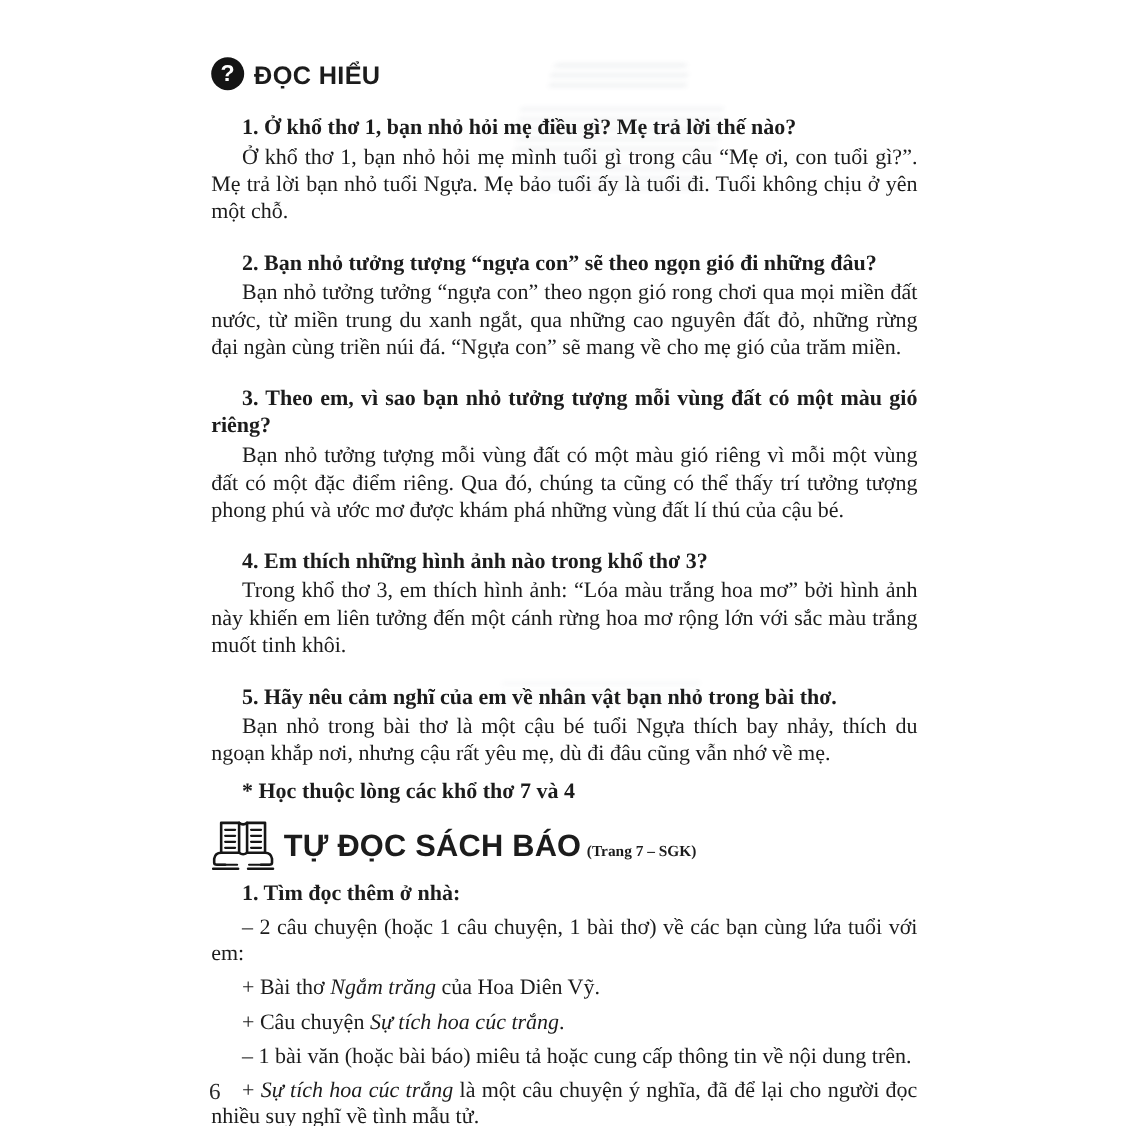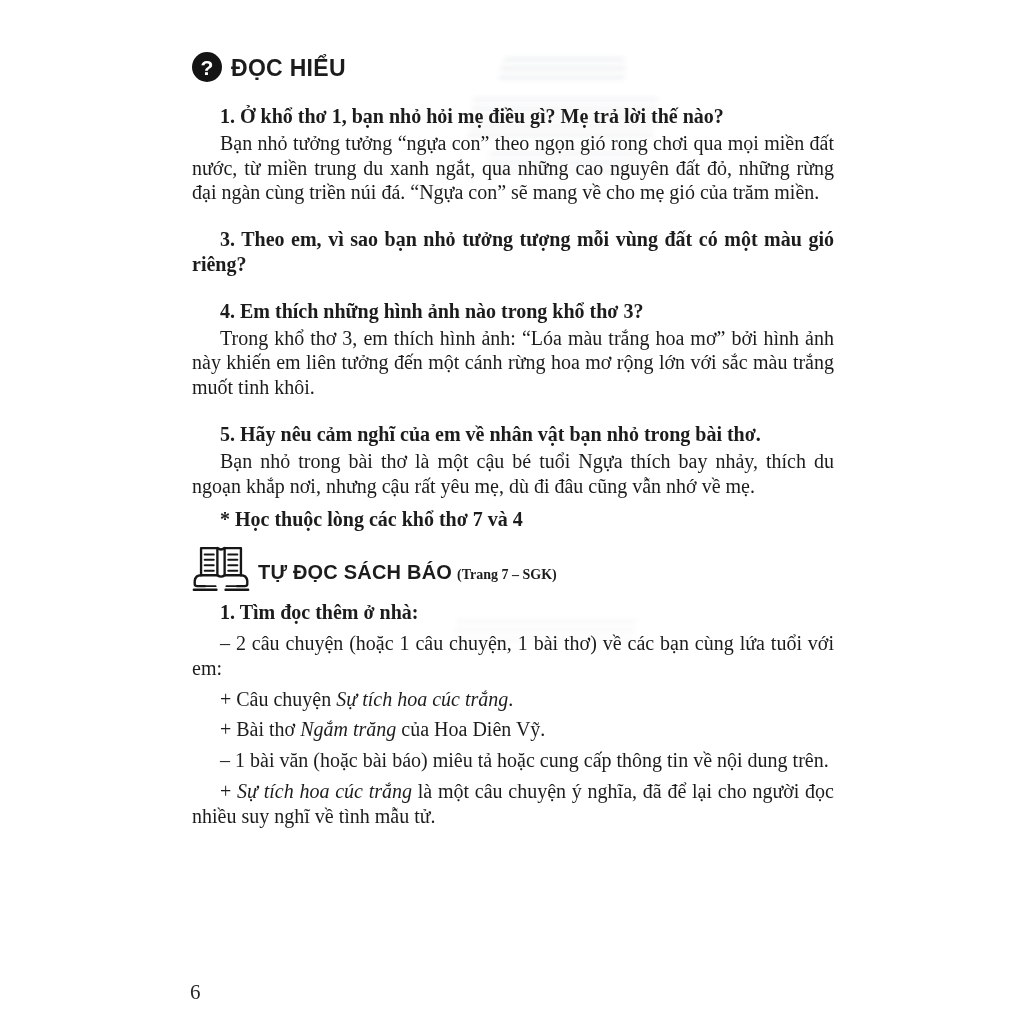--- a/index.html
+++ b/index.html
@@ -55,21 +55,21 @@
 
   .section-header2 {
     display: flex; align-items: flex-end; gap: 8px;
     margin-top: 12px; margin-bottom: 8px;
     text-align: left;
   }
   .book-icon { flex: 0 0 auto; width: 58px; height: 48px; }
   .hdr2-text { padding-bottom: 4px; }
   .hdr2-label {
     font-family: "Liberation Sans", sans-serif;
-    font-weight: 700; font-size: 20px; letter-spacing: 0.2px;
+    font-weight: 700; font-size: 28px; letter-spacing: 0.2px;
   }
   .hdr2-suffix {
     font-family: "Liberation Serif", serif;
     font-weight: 700; font-size: 14px;
   }
 
   .block { text-indent: 28px; margin: 0; }
   .question { font-weight: 700; margin-top: 22px; margin-bottom: 2px; }
   .para { margin-bottom: 1px; }
   .note { font-weight: 700; margin-top: 9px; }
@@ -96,22 +96,25 @@
 
   <div class="content">
 
     <div class="section-header">
       <span class="q-circle">?</span>
       <span class="hdr-label">ĐỌC HIỂU</span>
     </div>
 
     <div id="qa-list">
         <p class="block question"><span>1. Ở khổ thơ 1, bạn nhỏ hỏi mẹ điều gì? Mẹ trả lời thế nào?</span></p>
+        <p class="block para"><span>Ở khổ thơ 1, bạn nhỏ hỏi mẹ mình tuổi gì trong câu “Mẹ ơi, con tuổi gì?”. Mẹ trả lời bạn nhỏ tuổi Ngựa. Mẹ bảo tuổi ấy là tuổi đi. Tuổi không chịu ở yên một chỗ.</span></p>
+        <p class="block question"><span>2. Bạn nhỏ tưởng tượng “ngựa con” sẽ theo ngọn gió đi những đâu?</span></p>
         <p class="block para"><span>Bạn nhỏ tưởng tưởng “ngựa con” theo ngọn gió rong chơi qua mọi miền đất nước, từ miền trung du xanh ngắt, qua những cao nguyên đất đỏ, những rừng đại ngàn cùng triền núi đá. “Ngựa con” sẽ mang về cho mẹ gió của trăm miền.</span></p>
         <p class="block question"><span>3. Theo em, vì sao bạn nhỏ tưởng tượng mỗi vùng đất có một màu gió riêng?</span></p>
+        <p class="block para"><span>Bạn nhỏ tưởng tượng mỗi vùng đất có một màu gió riêng vì mỗi một vùng đất có một đặc điểm riêng. Qua đó, chúng ta cũng có thể thấy trí tưởng tượng phong phú và ước mơ được khám phá những vùng đất lí thú của cậu bé.</span></p>
         <p class="block question"><span>4. Em thích những hình ảnh nào trong khổ thơ 3?</span></p>
         <p class="block para"><span>Trong khổ thơ 3, em thích hình ảnh: “Lóa màu trắng hoa mơ” bởi hình ảnh này khiến em liên tưởng đến một cánh rừng hoa mơ rộng lớn với sắc màu trắng muốt tinh khôi.</span></p>
         <p class="block question"><span>5. Hãy nêu cảm nghĩ của em về nhân vật bạn nhỏ trong bài thơ.</span></p>
         <p class="block para"><span>Bạn nhỏ trong bài thơ là một cậu bé tuổi Ngựa thích bay nhảy, thích du ngoạn khắp nơi, nhưng cậu rất yêu mẹ, dù đi đâu cũng vẫn nhớ về mẹ.</span></p>
         <p class="block note"><span>* Học thuộc lòng các khổ thơ 7 và 4</span></p>
       </div>
 
     <div class="section-header2">
       <span class="book-icon">
         <svg viewBox="0 0 64 52" width="58" height="48" fill="none" stroke="#161616" stroke-width="2.6" stroke-linecap="round" stroke-linejoin="round">
@@ -133,22 +136,22 @@
       </span>
       <span class="hdr2-text">
         <span class="hdr2-label">TỰ ĐỌC SÁCH BÁO</span>
         <span class="hdr2-suffix">(Trang 7 – SGK)</span>
       </span>
     </div>
 
     <div id="reading-list">
         <p class="block question"><span>1. Tìm đọc thêm ở nhà:</span></p>
         <p class="block para"><span>– 2 câu chuyện (hoặc 1 câu chuyện, 1 bài thơ) về các bạn cùng lứa tuổi với em:</span></p>
+        <p class="block para"><span>+ Bài thơ </span><span class="it">Ngắm trăng</span><span> của Hoa Diên Vỹ.</span></p>
         <p class="block para"><span>+ Câu chuyện </span><span class="it">Sự tích hoa cúc trắng</span><span>.</span></p>
-        <p class="block para"><span>+ Bài thơ </span><span class="it">Ngắm trăng</span><span> của Hoa Diên Vỹ.</span></p>
         <p class="block para"><span>– 1 bài văn (hoặc bài báo) miêu tả hoặc cung cấp thông tin về nội dung trên.</span></p>
         <p class="block para"><span>+ </span><span class="it">Sự tích hoa cúc trắng</span><span> là một câu chuyện ý nghĩa, đã để lại cho người đọc nhiều suy nghĩ về tình mẫu tử.</span></p>
       </div>
 
   </div>
 
   <div class="page-number">6</div>
 </div>
 
 </body></html>

